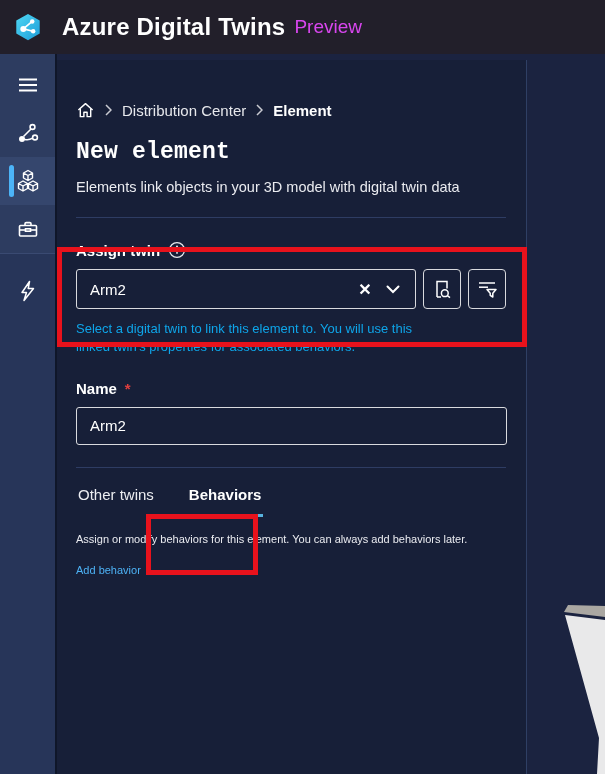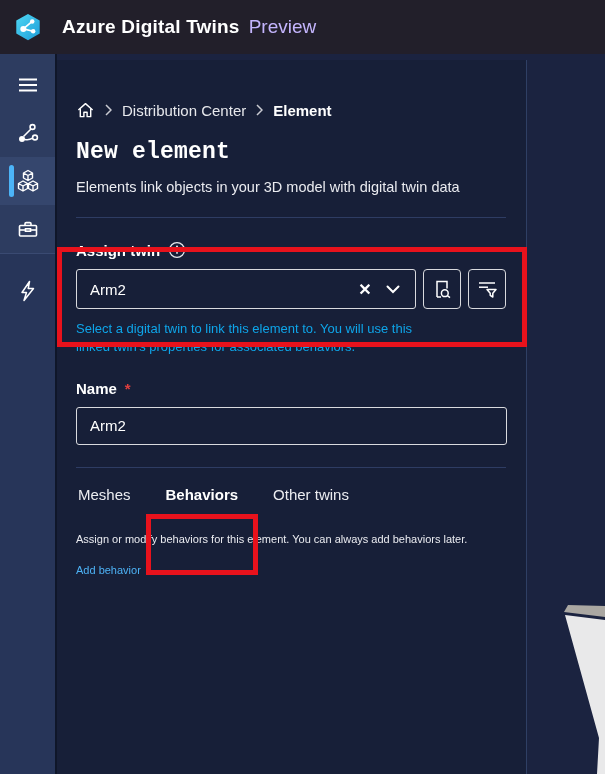--- a/index.html
+++ b/index.html
@@ -4,22 +4,22 @@
 <style>
   * { margin:0; padding:0; box-sizing:border-box; }
   html,body { background:#11182c; }
   body { font-family:"Liberation Sans", sans-serif; }
   .screen { position:relative; width:605px; height:774px; background:#1b2340; overflow:hidden; }
 
   
   .appbar { position:absolute; left:0; top:0; width:605px; height:54px; background:#221f2a;
             display:flex; align-items:center; z-index:3; }
   .logo-wrap { width:56px; display:flex; justify-content:center; align-items:center; }
-  .appbar-title { font-size:19px; color:#ffffff; font-weight:600; letter-spacing:.2px; margin-left:6px;}
-  .appbar-badge { font-size:19px; color:#c4b5fd; font-weight:400; margin-left:9px; }
+  .appbar-title { font-size:24px; color:#ffffff; font-weight:600; letter-spacing:.2px; margin-left:6px;}
+  .appbar-badge { font-size:19px; color:#d946ef; font-weight:400; margin-left:9px; }
 
   
   .sidebar { position:absolute; left:0; top:54px; width:55px; height:720px; background:#273559; z-index:2; }
   .sb-top { background:#2d3c60; padding-top:7px; border-bottom:1px solid #3a4a72; }
   .sb-item { position:relative; width:55px; height:48px; display:flex; align-items:center; justify-content:center;
              background:transparent; border:none; cursor:pointer; }
   .sb-item.selected { background:#35466d; }
   .sb-accent { position:absolute; left:9px; top:8px; width:5px; height:32px; border-radius:3px; background:#4cb4f8; }
   .sb-bottom { padding-top:13px; }
   .gap-strip { position:absolute; left:55px; top:54px; width:2px; height:720px; background:#0f1629; z-index:2; }
@@ -224,23 +224,22 @@
         <span class="field-label">Name</span>
         <span class="req-mark">*</span>
       </div>
       <input class="text-input" type="text" value="Arm2" style="">
     </section>
 
     <hr class="divider divider2">
 
     
     <div class="tabs">
-      <button class="tab">Meshes</button>
+      <button class="tab">Other twins</button>
       <button class="tab active">Behaviors</button>
-      <button class="tab">Other twins</button>
     </div>
 
     <p class="tab-desc">Assign or modify behaviors for this element. You can always add behaviors later.</p>
     <a class="add-link">Add behavior</a>
   </main>
 
   <svg class="scene-fragment" width="78" height="184" viewBox="0 0 78 184">
     <polygon points="37,22 78,27 78,16 41,15" fill="#aaa7a2"></polygon>
     <polygon points="38,25 78,30 78,184 70,184 72,148" fill="#e9e9ea"></polygon>
   </svg>

